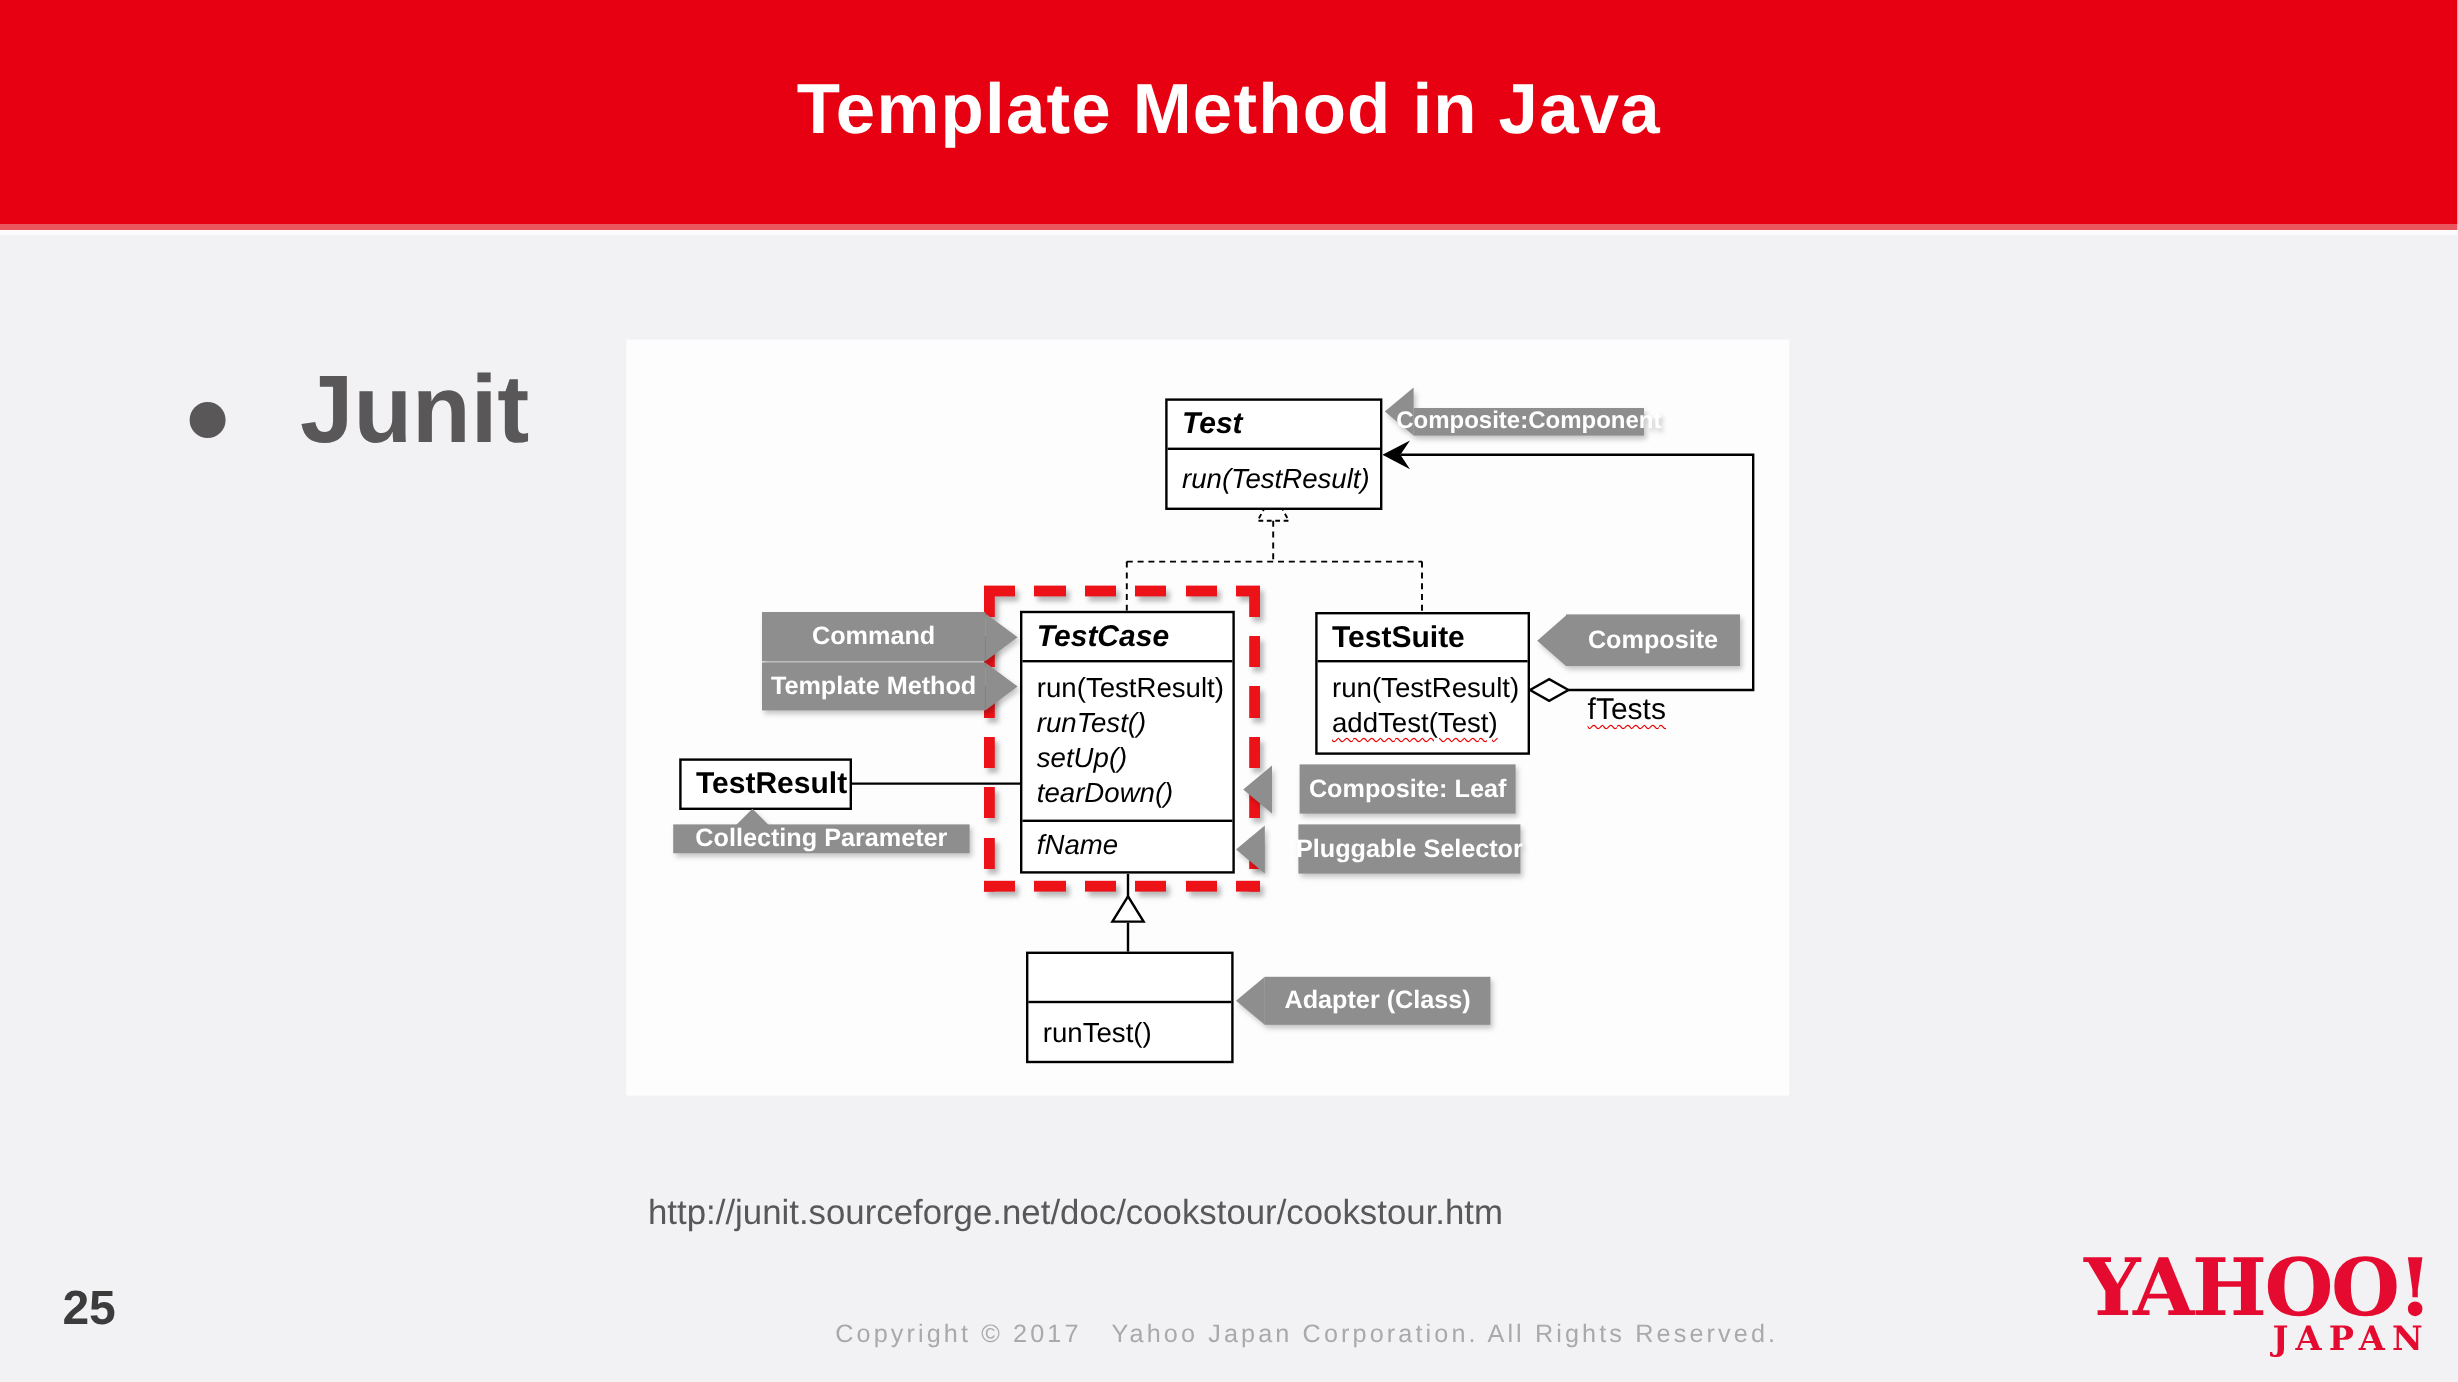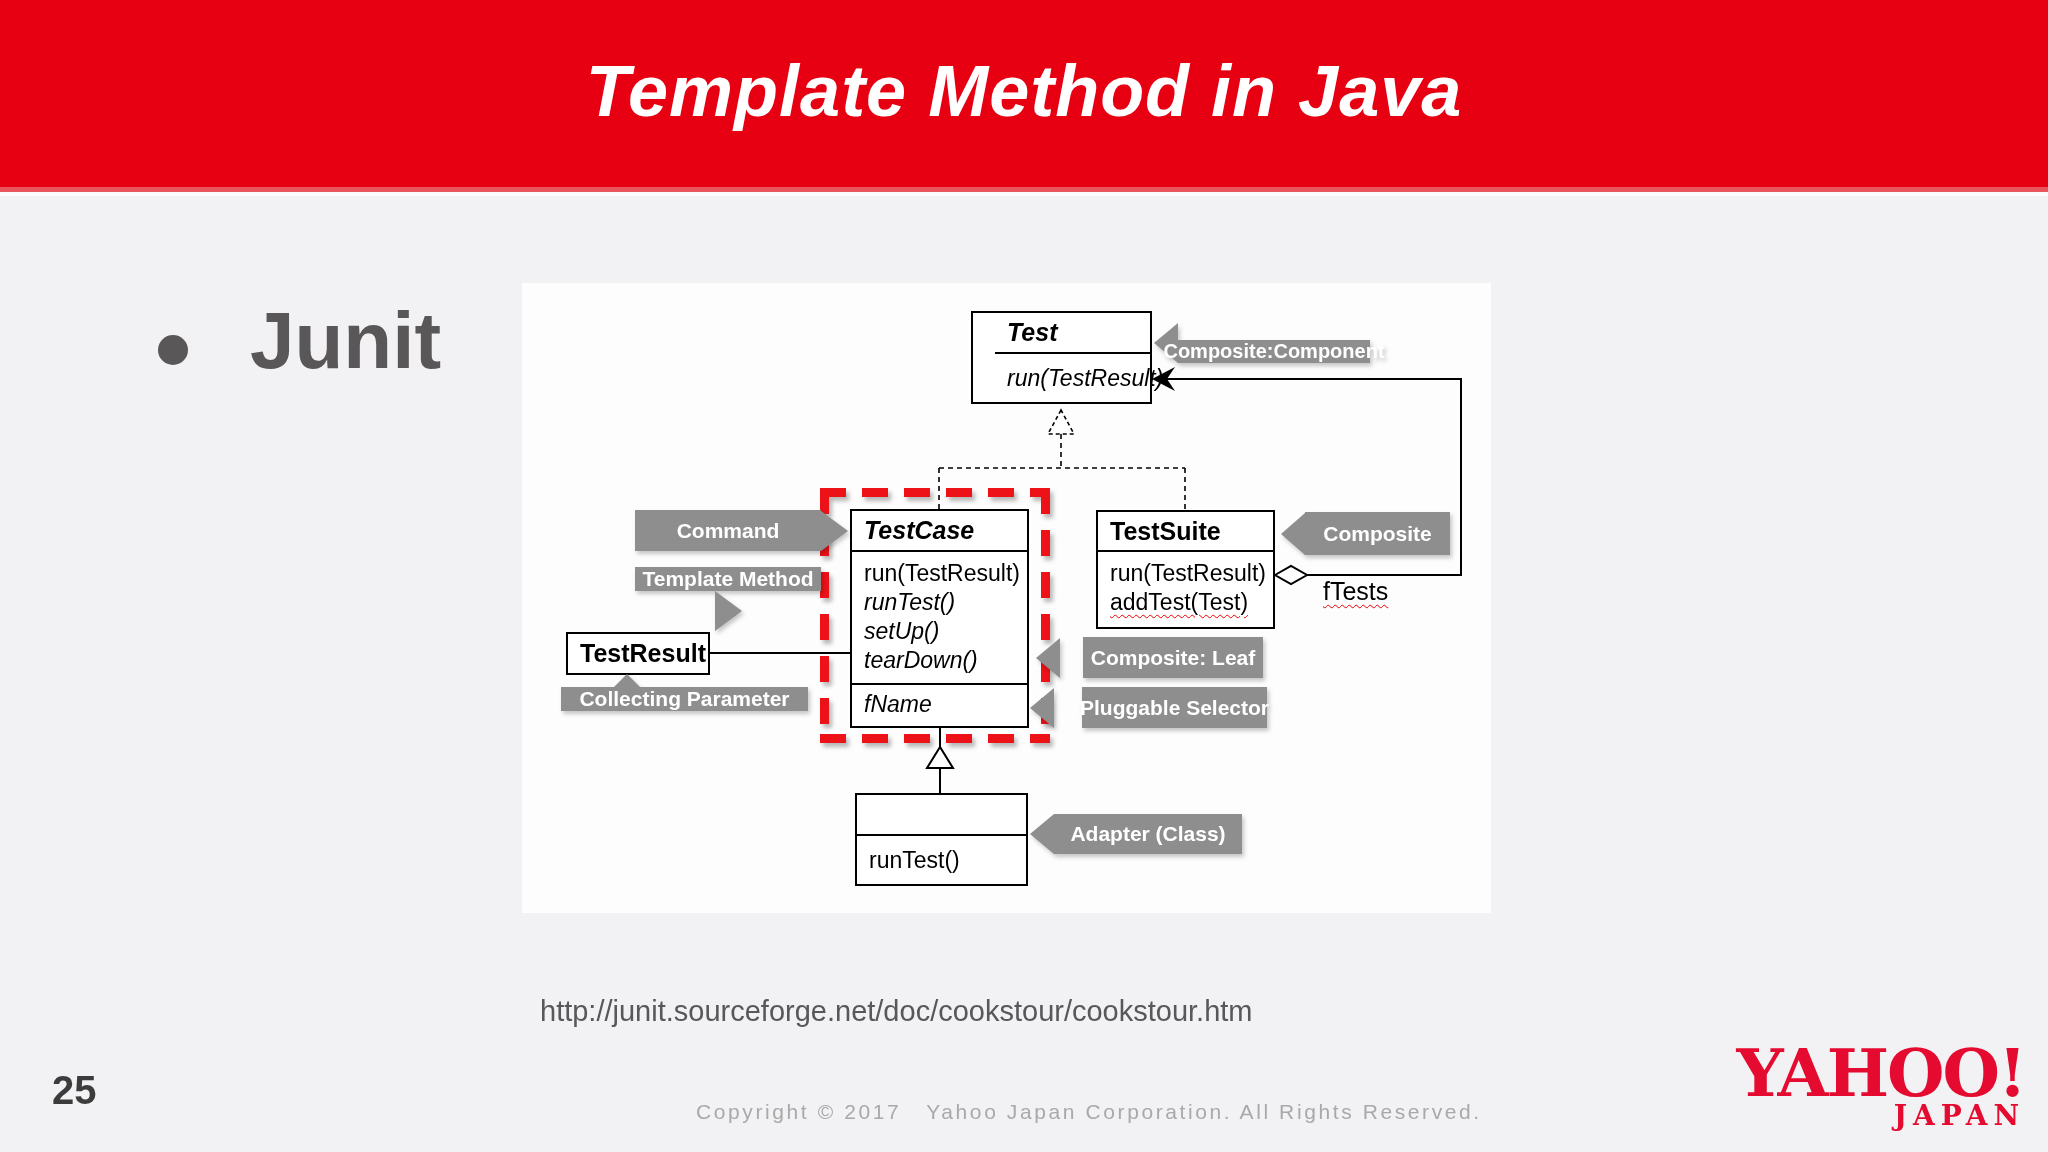--- a/index.html
+++ b/index.html
@@ -11,23 +11,22 @@
   }
   .slide { position:absolute; inset:0; width:2048px; height:1152px; }
 
   
   .header {
     position:absolute; left:0; top:0; width:2048px; height:196px;
     background:linear-gradient(#e60012 0 187px, #e9565e 187px 192px, #fbfafc 192px);
     display:flex; align-items:center; justify-content:center;
   }
   .header h1 {
-    color:#ffffff; font-size:72px; font-weight:bold; letter-spacing:1px;
+    color:#ffffff; font-size:59px; font-weight:bold; letter-spacing:1px;
     margin-top:-14px;
-    font-style:italic;
   }
 
   
   .bullet-row { position:absolute; left:158px; top:295px; display:flex; align-items:flex-start; }
   .bullet-dot { width:30px; height:30px; border-radius:50%; background:#595757; margin-top:40px; }
   .bullet-text { color:#595757; font-size:80px; font-weight:bold; margin-left:62px; }
 
   
   .panel {
     position:absolute; left:522px; top:283px; width:969px; height:630px;
@@ -116,21 +115,21 @@
       <line x1="417" y1="185" x2="417" y2="226" stroke="#000" stroke-width="1.6" stroke-dasharray="5 4"></line>
       <line x1="663" y1="185" x2="663" y2="227" stroke="#000" stroke-width="1.6" stroke-dasharray="5 4"></line>
 
       <line x1="188" y1="370" x2="330" y2="370" stroke="#000" stroke-width="2"></line>
 
       <line x1="418" y1="445" x2="418" y2="467" stroke="#000" stroke-width="2"></line>
       <polygon points="418,464 405,485 431,485" fill="#fff" stroke="#000" stroke-width="2"></polygon>
       <line x1="418" y1="486" x2="418" y2="511" stroke="#000" stroke-width="2"></line>
     </svg>
 
-    <div class="uml-box" style="left:449px; top:28px; width:181px; height:93px;padding-left:22px;">
+    <div class="uml-box" style="left:449px; top:49px; width:181px; height:93px;">
       <div class="uml-title it" style="height:41px;">Test</div>
       <div class="uml-single it" style="height:48px;">run(TestResult)</div>
     </div>
 
     <div class="uml-box" style="left:328px; top:226px; width:179px; height:219px;">
       <div class="uml-title it" style="height:41px;">TestCase</div>
       <div class="uml-lines" style="height:133px; border-bottom:2px solid #000;">
         <div>run(TestResult)</div>
         <div class="it">runTest()</div>
         <div class="it">setUp()</div>
@@ -166,21 +165,21 @@
     <div class="tag" style="left:632px; top:40px; height:40px;align-items:flex-end;">
       <span class="tri tri-left"></span>
       <span class="tag-rect" style="width:192px; font-size:20px;">Composite:Component</span>
     </div>
 
     <div class="tag" style="left:113px; top:227px; height:41px;">
       <span class="tag-rect" style="width:186px;text-align:center;">Command</span>
       <span class="tri tri-right"></span>
     </div>
 
-    <div class="tag" style="left:113px; top:284px; height:40px;flex-direction:column;">
+    <div class="tag" style="left:113px; top:269px; height:40px;">
       <span class="tag-rect" style="width:186px;">Template Method</span>
       <span class="tri tri-right"></span>
     </div>
 
     <div class="tag-up" style="left:39px; top:404px;">
       <span class="tag-rect" style="width:247px;">Collecting Parameter</span>
     </div>
 
     <div class="tag" style="left:759px; top:229px; height:43px;">
       <span class="tri tri-left" style="border-top-width:21px; border-bottom-width:21px;"></span>

